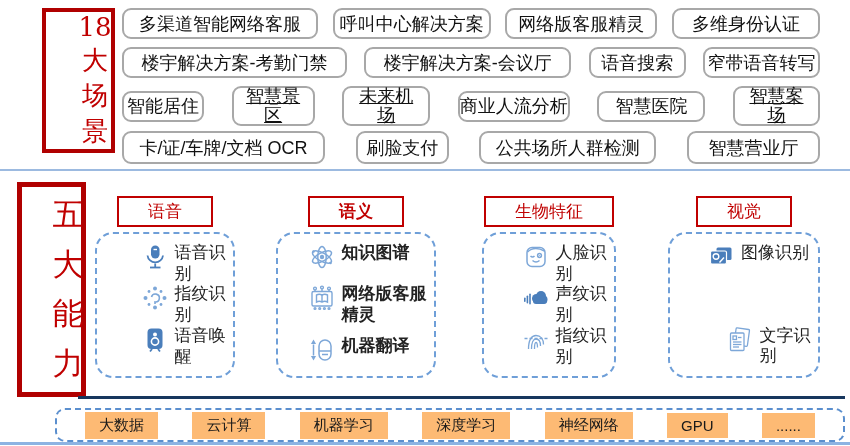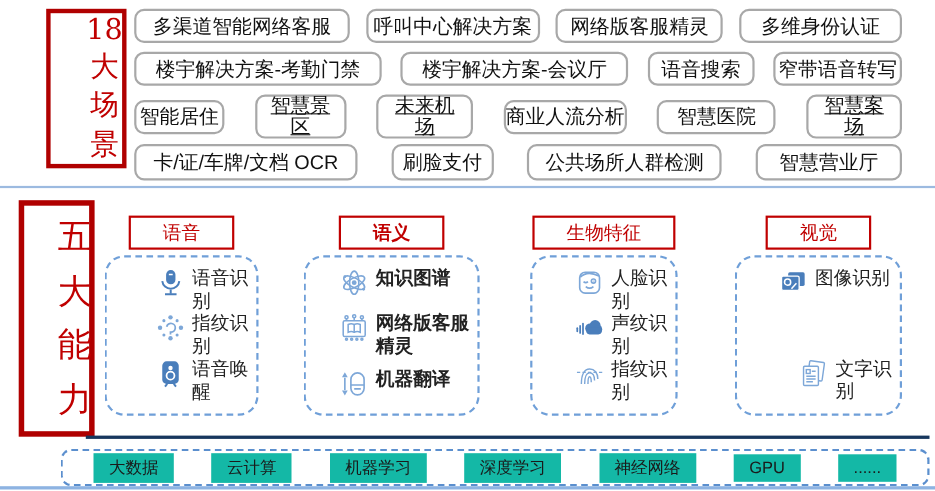--- a/index.html
+++ b/index.html
@@ -62,21 +62,21 @@
   .g0 .lbl,.g2 .lbl{width:3.2em;}
   .g1 .lbl{width:5.2em;}
   .g3 .item:nth-child(1) .lbl{width:4.3em;}
   .g3 .item:nth-child(2) .lbl{width:3.2em;}
   
   .tech-box{
     position:absolute;left:55px;top:408px;width:790px;height:34px;box-sizing:border-box;
     border:2px dashed #5b8fce;border-radius:10px;
     display:flex;align-items:center;justify-content:space-between;padding:0 28px;
   }
-  .chip{background:#14b8a6;color:#1a1a1a;font-size:15px;padding:4px 14px;white-space:nowrap;}
+  .chip{background:#fdba74;color:#1a1a1a;font-size:15px;padding:4px 14px;white-space:nowrap;}
 </style>
 </head>
 <body>
 
 <div class="canvas">
 
   <div class="vtitle vtitle-18">
     <span>18</span>
     <span>大</span>
     <span>场</span>

